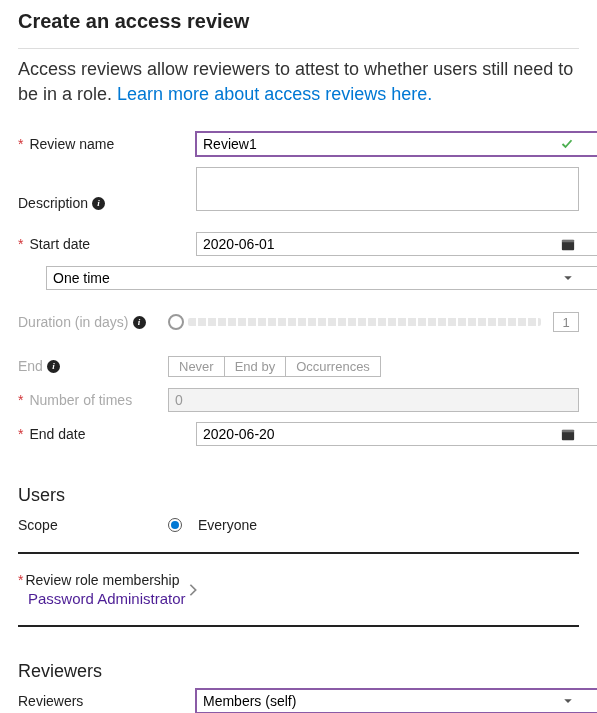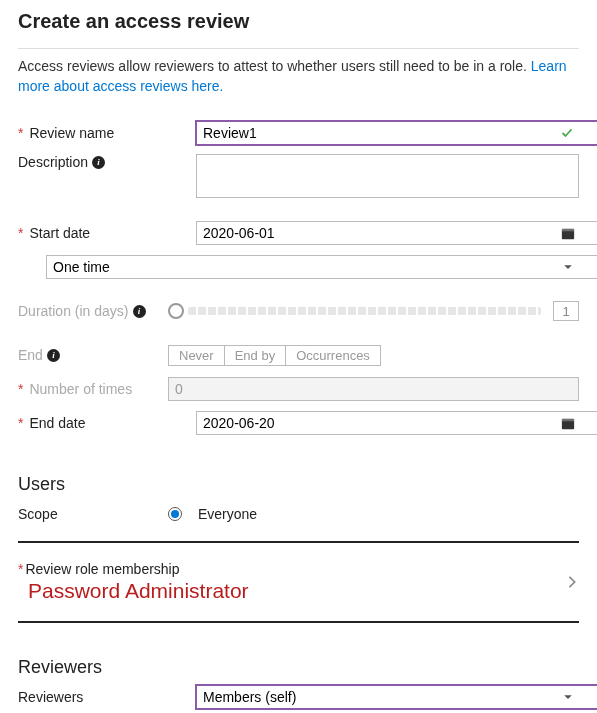--- a/index.html
+++ b/index.html
@@ -10,30 +10,30 @@
     width: 597px;
     background: #fff;
     padding: 10px 18px 0 18px;
   }
   .page-title {
     font-size: 20px;
     font-weight: 600;
     margin-bottom: 15px;
   }
   .hr-light { border: 0; border-top: 1px solid #ddd; margin: 6px 0 8px 0; }
-  .subtext { font-size: 14px; color: #333; line-height: 1.4; }
+  .subtext { font-size: 18px; color: #333; line-height: 1.4; }
   .subtext a { color: #0078d4; text-decoration: none; }
   .form { margin-top: 24px; }
   .row {
     display: flex;
     align-items: center;
     margin-bottom: 8px;
     min-height: 26px;
   }
-  .row.tall { align-items: flex-start; min-height: 46px; }
+  .row.tall { align-items: flex-end; min-height: 46px; }
   .label-col {
     width: 150px;
     flex-shrink: 0;
     font-size: 14px;
     display: flex;
     align-items: center;
     gap: 4px;
   }
   .label-col.disabled { color: #aaa; }
   .req { color: #d13438; margin-right: 2px; }
@@ -108,24 +108,24 @@
   }
   .section-gap { height: 30px; }
   .section-title { font-size: 18px; font-weight: 400; margin-bottom: 6px; }
   .radio-row { display: flex; align-items: center; gap: 16px; }
   .radio {
     width: 14px; height: 14px; border-radius: 50%; border: 1px solid #555;
     display: inline-flex; align-items: center; justify-content: center;
   }
   .radio .dot { width: 8px; height: 8px; border-radius: 50%; background: #0078d4; }
   .hr-dark { border: 0; border-top: 2px solid #222; margin: 14px 0; }
-  .role-block { display: flex; align-items: center; justify-content: space-between; padding: 4px 0; }
+  .role-block { display: flex; align-items: center; padding: 4px 0; }
   .role-left { display: flex; flex-direction: column; gap: 2px; }
   .role-label { font-size: 14px; }
-  .role-value { font-size: 21px; color: #b91c1c; padding-left: 10px; }
+  .role-value { font-size: 15px; color: #4c1d95; padding-left: 10px; }
   .chev-right { width: 14px; height: 14px; fill: #888; }
   .expander {
     display: flex; align-items: center; gap: 4px;
     font-size: 14px; color: #333; margin-top: 6px; padding-left: 10px;
   }
   .chev-up { width: 10px; height: 10px; fill: #555; }
 </style>
 </head>
 <body>
 

